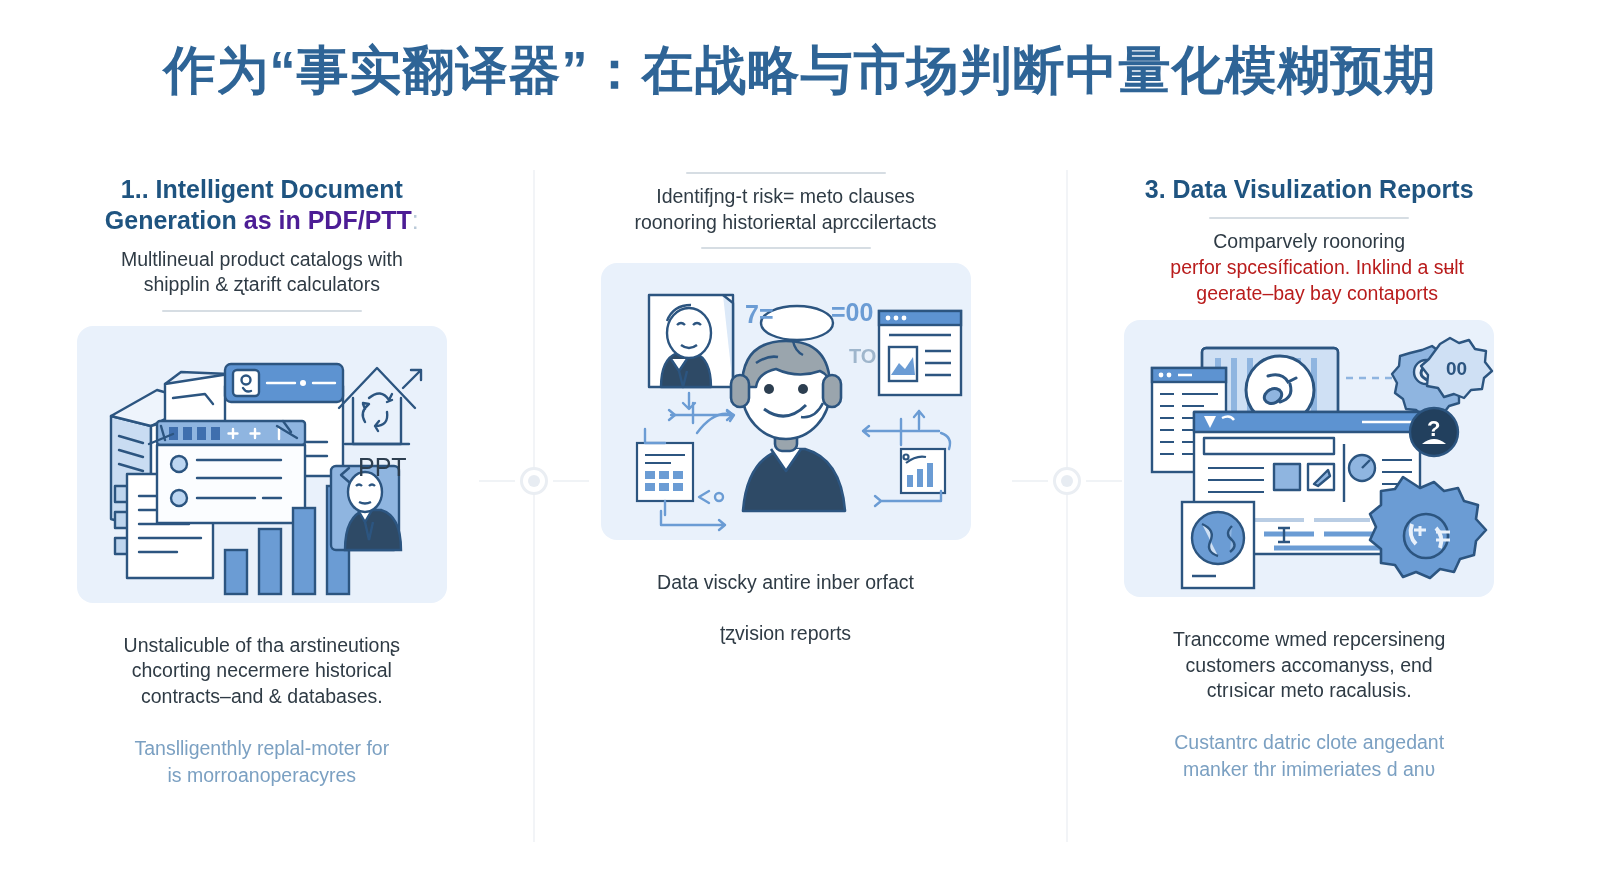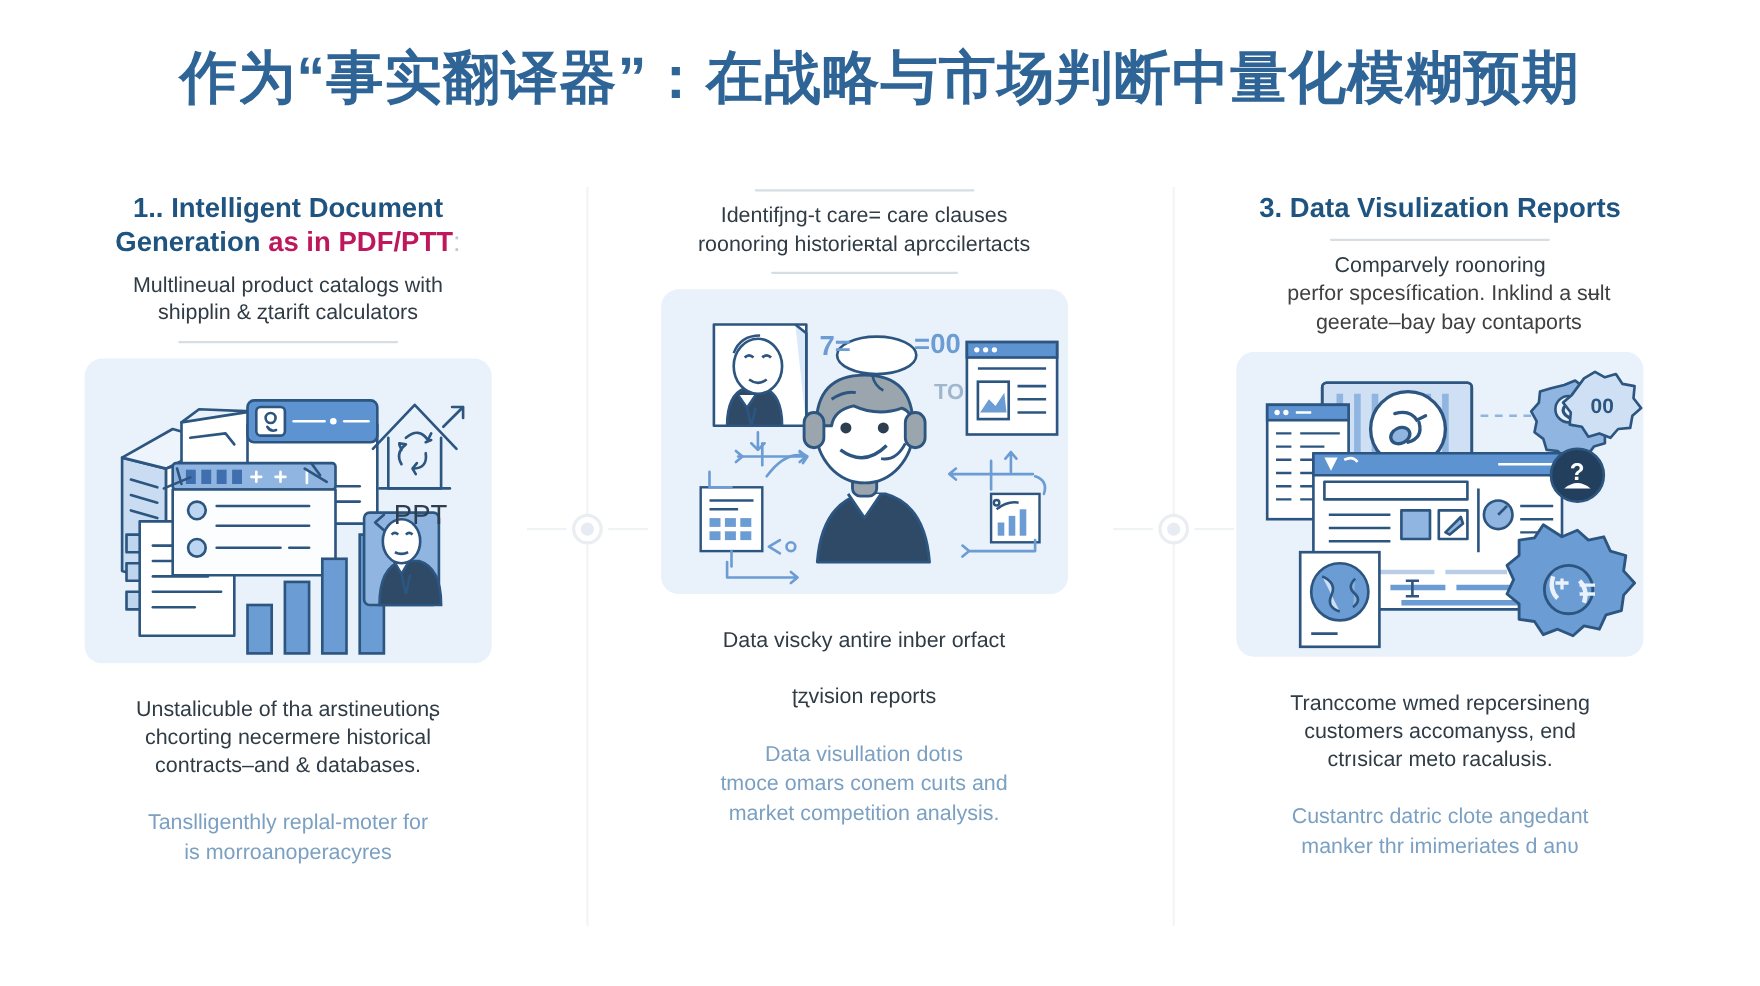--- a/index.html
+++ b/index.html
@@ -50,21 +50,21 @@
   .col-heading {
     width: 400px;
     text-align: center;
     font-size: 25px;
     font-weight: 700;
     line-height: 1.25;
     color: #1f5480;
     margin-top: 14px;
   }
   .col-heading .accent {
-    color: #be185d;
+    color: #4c1d95;
   }
   .col-heading .tail {
     color: #b9c9d8;
     font-weight: 400;
   }
 
   
   .rule {
     width: 200px;
     height: 2px;
@@ -76,21 +76,21 @@
 
   .col-sub {
     width: 400px;
     text-align: center;
     font-size: 19.5px;
     line-height: 1.32;
     color: #2f3b45;
     margin-top: 10px;
   }
   .col-sub .light {
-    color: #404040;
+    color: #b91c1c;
     margin-left: 16px;
   }
 
   
   .card {
     position: relative;
     width: 370px;
     height: 277px;
     margin-top: 14px;
     background: #e9f1fb;
@@ -294,21 +294,21 @@
     </div>
     <div class="col-note">
       <span>Tanslligenthly replal-moter for</span><br>
       <span>is morroanoperacyres</span>
     </div>
   </div>
 
   <div class="column">
     <div class="rule"></div>
     <div class="col-sub">
-      <span>Identifjng-t care= care clauses</span><br>
+      <span>Identifjng-t risk= meto clauses</span><br>
       <span>roonoring historieʀtal aprccilertacts</span>
     </div>
     <div class="rule short"></div>
 
     <div class="card">
       <svg width="370" height="277" viewBox="0 0 370 277">
 
         <g stroke="#2c5580" stroke-width="2.4" fill="none" stroke-linejoin="round">
           <rect x="48" y="32" width="84" height="92" fill="#ffffff"></rect>
           <path d="M122 32 L132 40 L132 124" fill="#dce9f8"></path>
@@ -397,25 +397,20 @@
         <text x="144" y="60" font-family="Liberation Sans, sans-serif" font-size="25" font-weight="700" fill="#6b9cd4">7=</text>
         <text x="230" y="58" font-family="Liberation Sans, sans-serif" font-size="25" font-weight="700" fill="#6b9cd4">=00</text>
         <text x="248" y="100" font-family="Liberation Sans, sans-serif" font-size="20" font-weight="700" fill="#9fb6cc">TO</text>
       </svg>
     </div>
 
     <div class="col-body">
       <span>Data viscky antire inber orfact</span><br>
       <br>
       <span>ʈʐvision reports</span>
-    </div>
-    <div class="col-note">
-      <span>Data visullation dotıs</span><br>
-      <span>tmoce omars conem cuıts and</span><br>
-      <span>market competition analysis.</span>
     </div>
   </div>
 
   <div class="column">
     <div class="col-heading">
       <span>3. Data Visulization Reports</span>
     </div>
     <div class="rule"></div>
     <div class="col-sub">
       <span>Comparvely roonoring</span><br>

